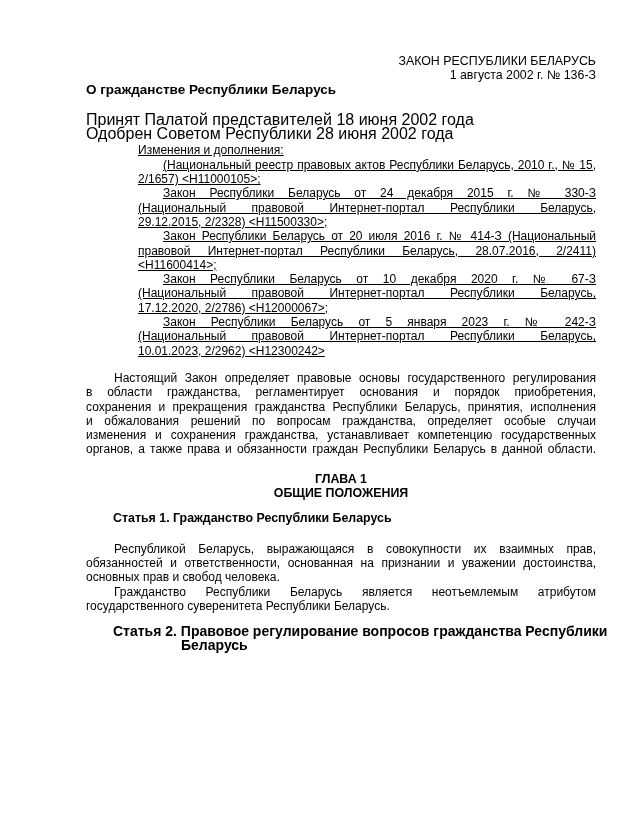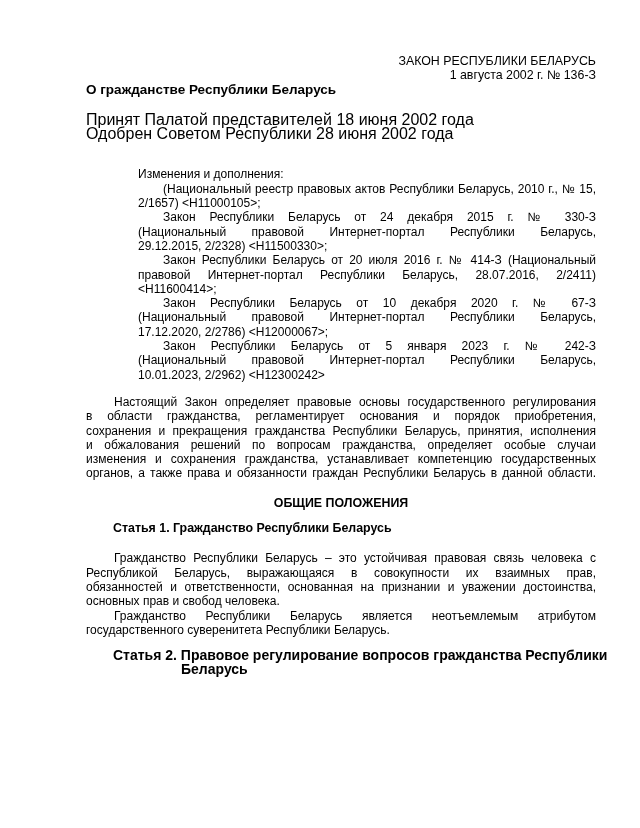--- a/index.html
+++ b/index.html
@@ -31,23 +31,24 @@
     font-weight: bold;
     font-size: 13.5px;
     white-space: nowrap;
   }
   .adoption {
     margin-top: 16px;
     font-size: 16px;
   }
   .adoption div { white-space: nowrap; }
   .amendments {
-    margin-top: 26px;
+    margin-top: 2px;
     margin-left: 52px;
     width: 458px;
+    text-decoration: underline;
   }
   .amend-heading { white-space: nowrap; }
   .ln {
     text-align: justify;
     text-align-last: justify;
   }
   .ln-end { text-align-last: left; }
   .fi .ln:first-child { text-indent: 25px; }
   .para .ln:first-child { text-indent: 28px; }
   .preamble { margin-top: 13px; }
@@ -120,27 +121,27 @@
   <div class="para preamble">
       <div class="ln">Настоящий Закон определяет правовые основы государственного регулирования</div>
       <div class="ln">в области гражданства, регламентирует основания и порядок приобретения,</div>
       <div class="ln">сохранения и прекращения гражданства Республики Беларусь, принятия, исполнения</div>
       <div class="ln">и обжалования решений по вопросам гражданства, определяет особые случаи</div>
       <div class="ln">изменения и сохранения гражданства, устанавливает компетенцию государственных</div>
       <div class="ln">органов, а также права и обязанности граждан Республики Беларусь в данной области.</div>
     </div>
 
   <div class="chapter">
+    <div>ГЛАВА 1</div>
     <div>ОБЩИЕ ПОЛОЖЕНИЯ</div>
   </div>
 
   <div class="art-heading">Статья 1. Гражданство Республики Беларусь</div>
 
   <div class="para para-first">
-      <div class="ln">Гражданство Республики Беларусь – это устойчивая правовая связь человека с</div>
       <div class="ln">Республикой Беларусь, выражающаяся в совокупности их взаимных прав,</div>
       <div class="ln">обязанностей и ответственности, основанная на признании и уважении достоинства,</div>
       <div class="ln ln-end">основных прав и свобод человека.</div>
     </div>
   <div class="para">
       <div class="ln">Гражданство Республики Беларусь является неотъемлемым атрибутом</div>
       <div class="ln ln-end">государственного суверенитета Республики Беларусь.</div>
     </div>
 
   <div class="art2-heading">

